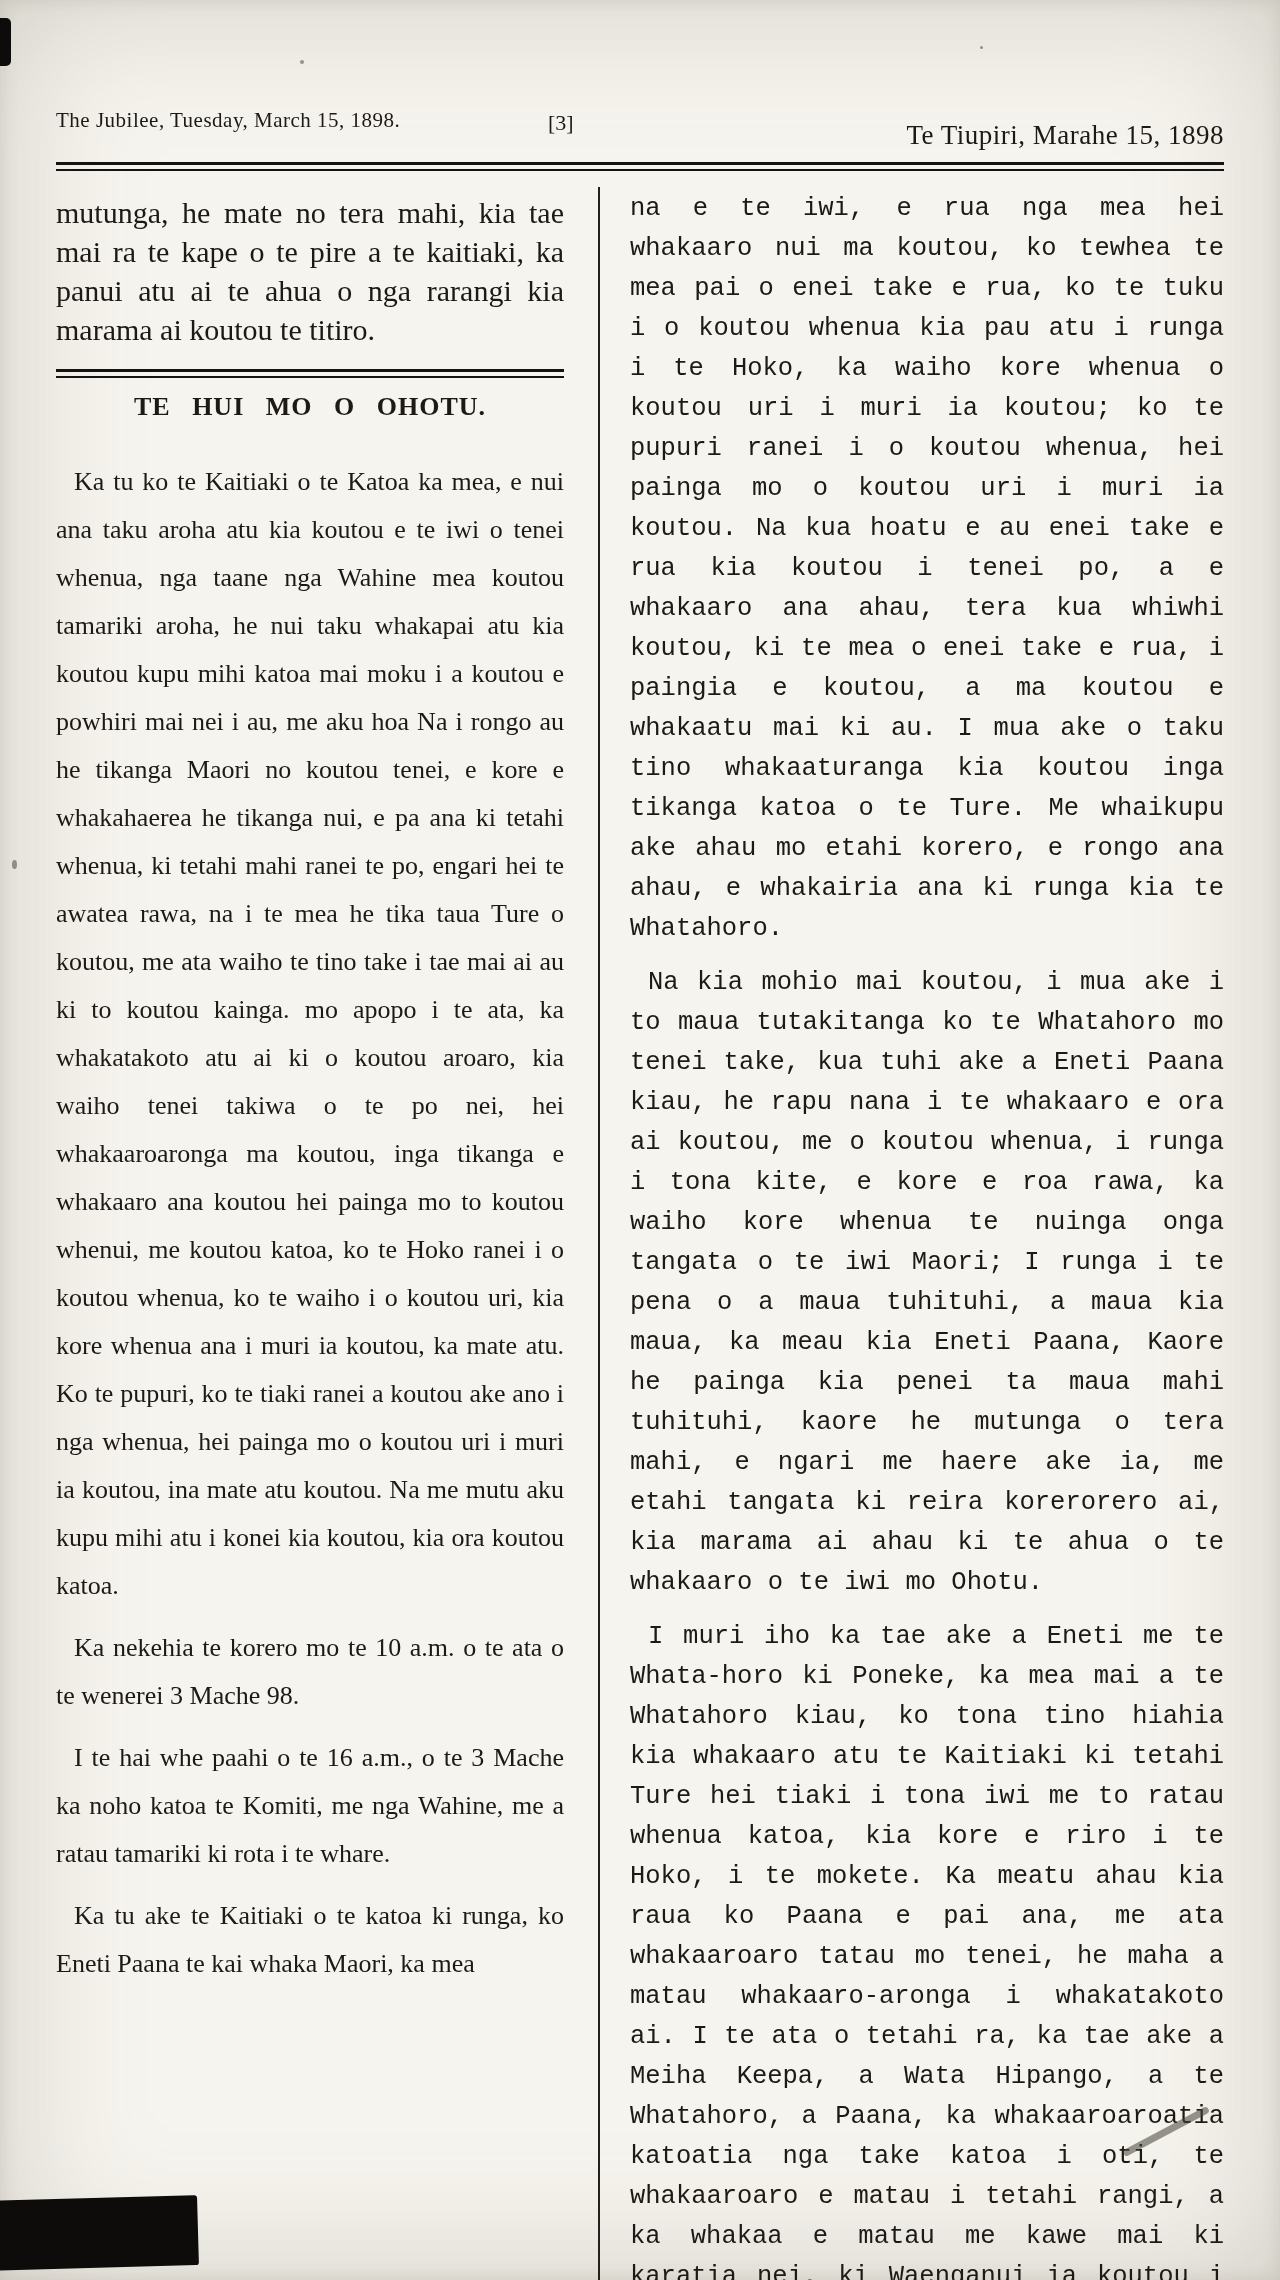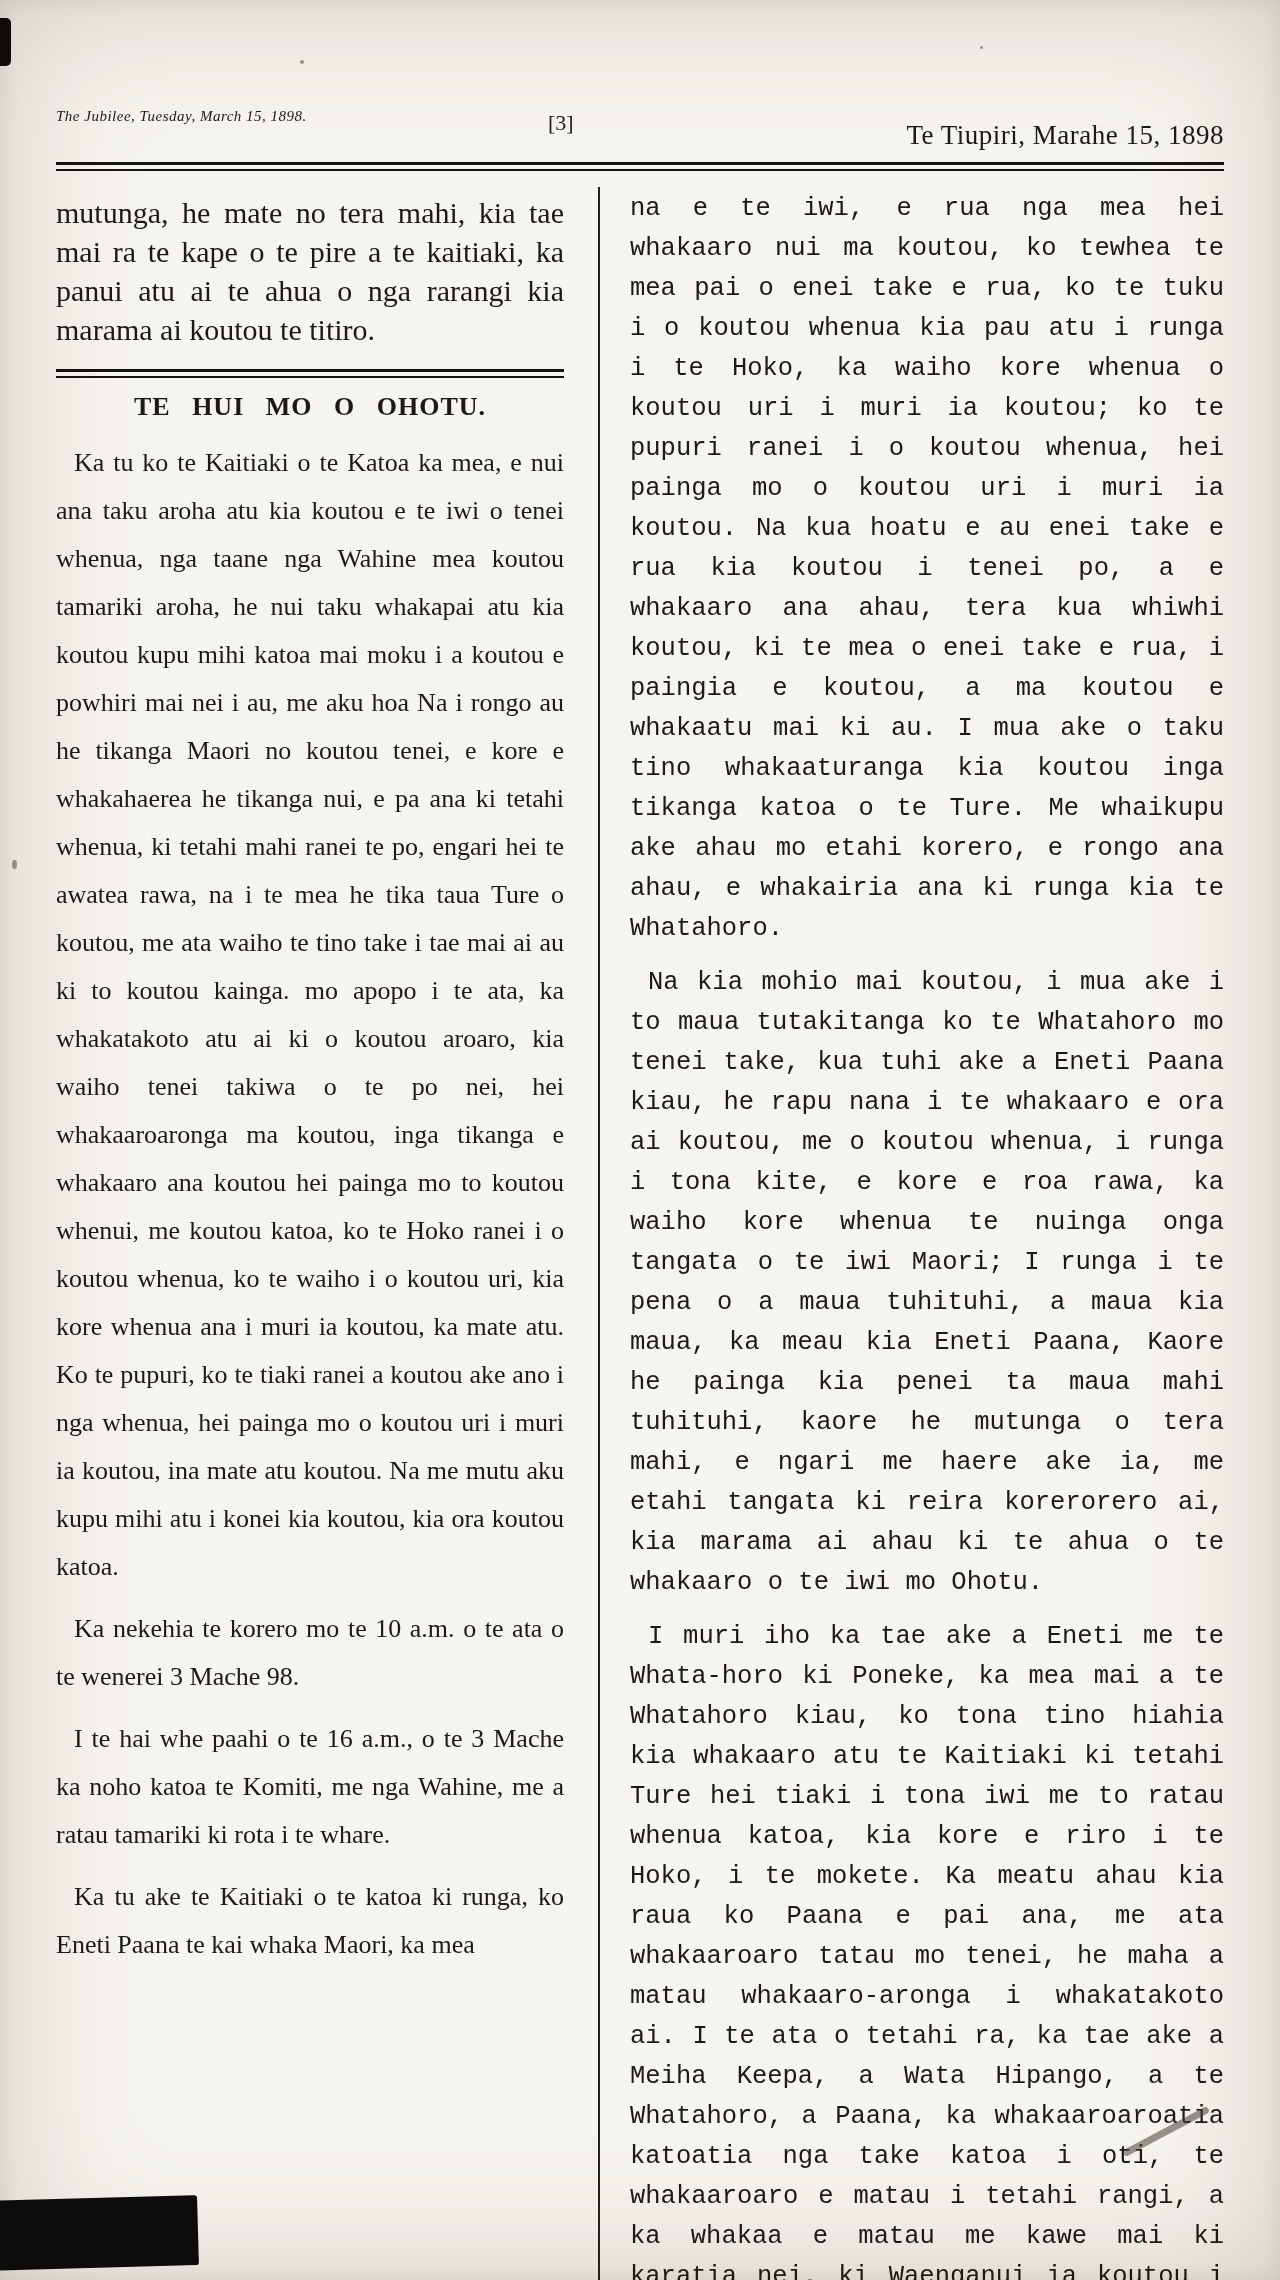--- a/index.html
+++ b/index.html
@@ -13,21 +13,21 @@
     overflow: hidden;
     font-family: "Liberation Serif", "DejaVu Serif", serif;
     color: #1d1a16;
   }
   .content { position: absolute; left: 56px; right: 56px; top: 104px; }
 
   
   .masthead { position: relative; height: 58px; }
   .mast-left {
     position: absolute; left: 0; top: 4px;
-    font-size: 15px; letter-spacing: 0.5px; font-style: italic;
+    font-size: 21px; letter-spacing: 0.5px;
   }
   .mast-page {
     position: absolute; left: 492px; top: 6px;
     font-size: 22px;
   }
   .mast-right {
     position: absolute; right: 0; top: 16px;
     font-size: 27px; letter-spacing: 0.5px;
   }
   .double-rule {
@@ -46,21 +46,21 @@
   }
   .col-right { flex: 1 1 auto; padding-left: 30px; font-family: Liberation Mono, monospace; }
 
   .intro {
     margin: 6px 0 20px;
     font-size: 30px; line-height: 39px;
     text-align: justify;
   }
   .section-rule { margin: 8px 0 14px; }
   .heading {
-    margin: 14px 0 17px;
+    margin: 14px 0 36px;
     font-size: 26px; font-weight: bold;
     text-align: center;
     letter-spacing: 1px; word-spacing: 14px;
   }
   .body-p {
     margin: 0 0 14px;
     font-size: 26px; line-height: 48px;
     text-align: justify;
     text-indent: 18px;
   }

